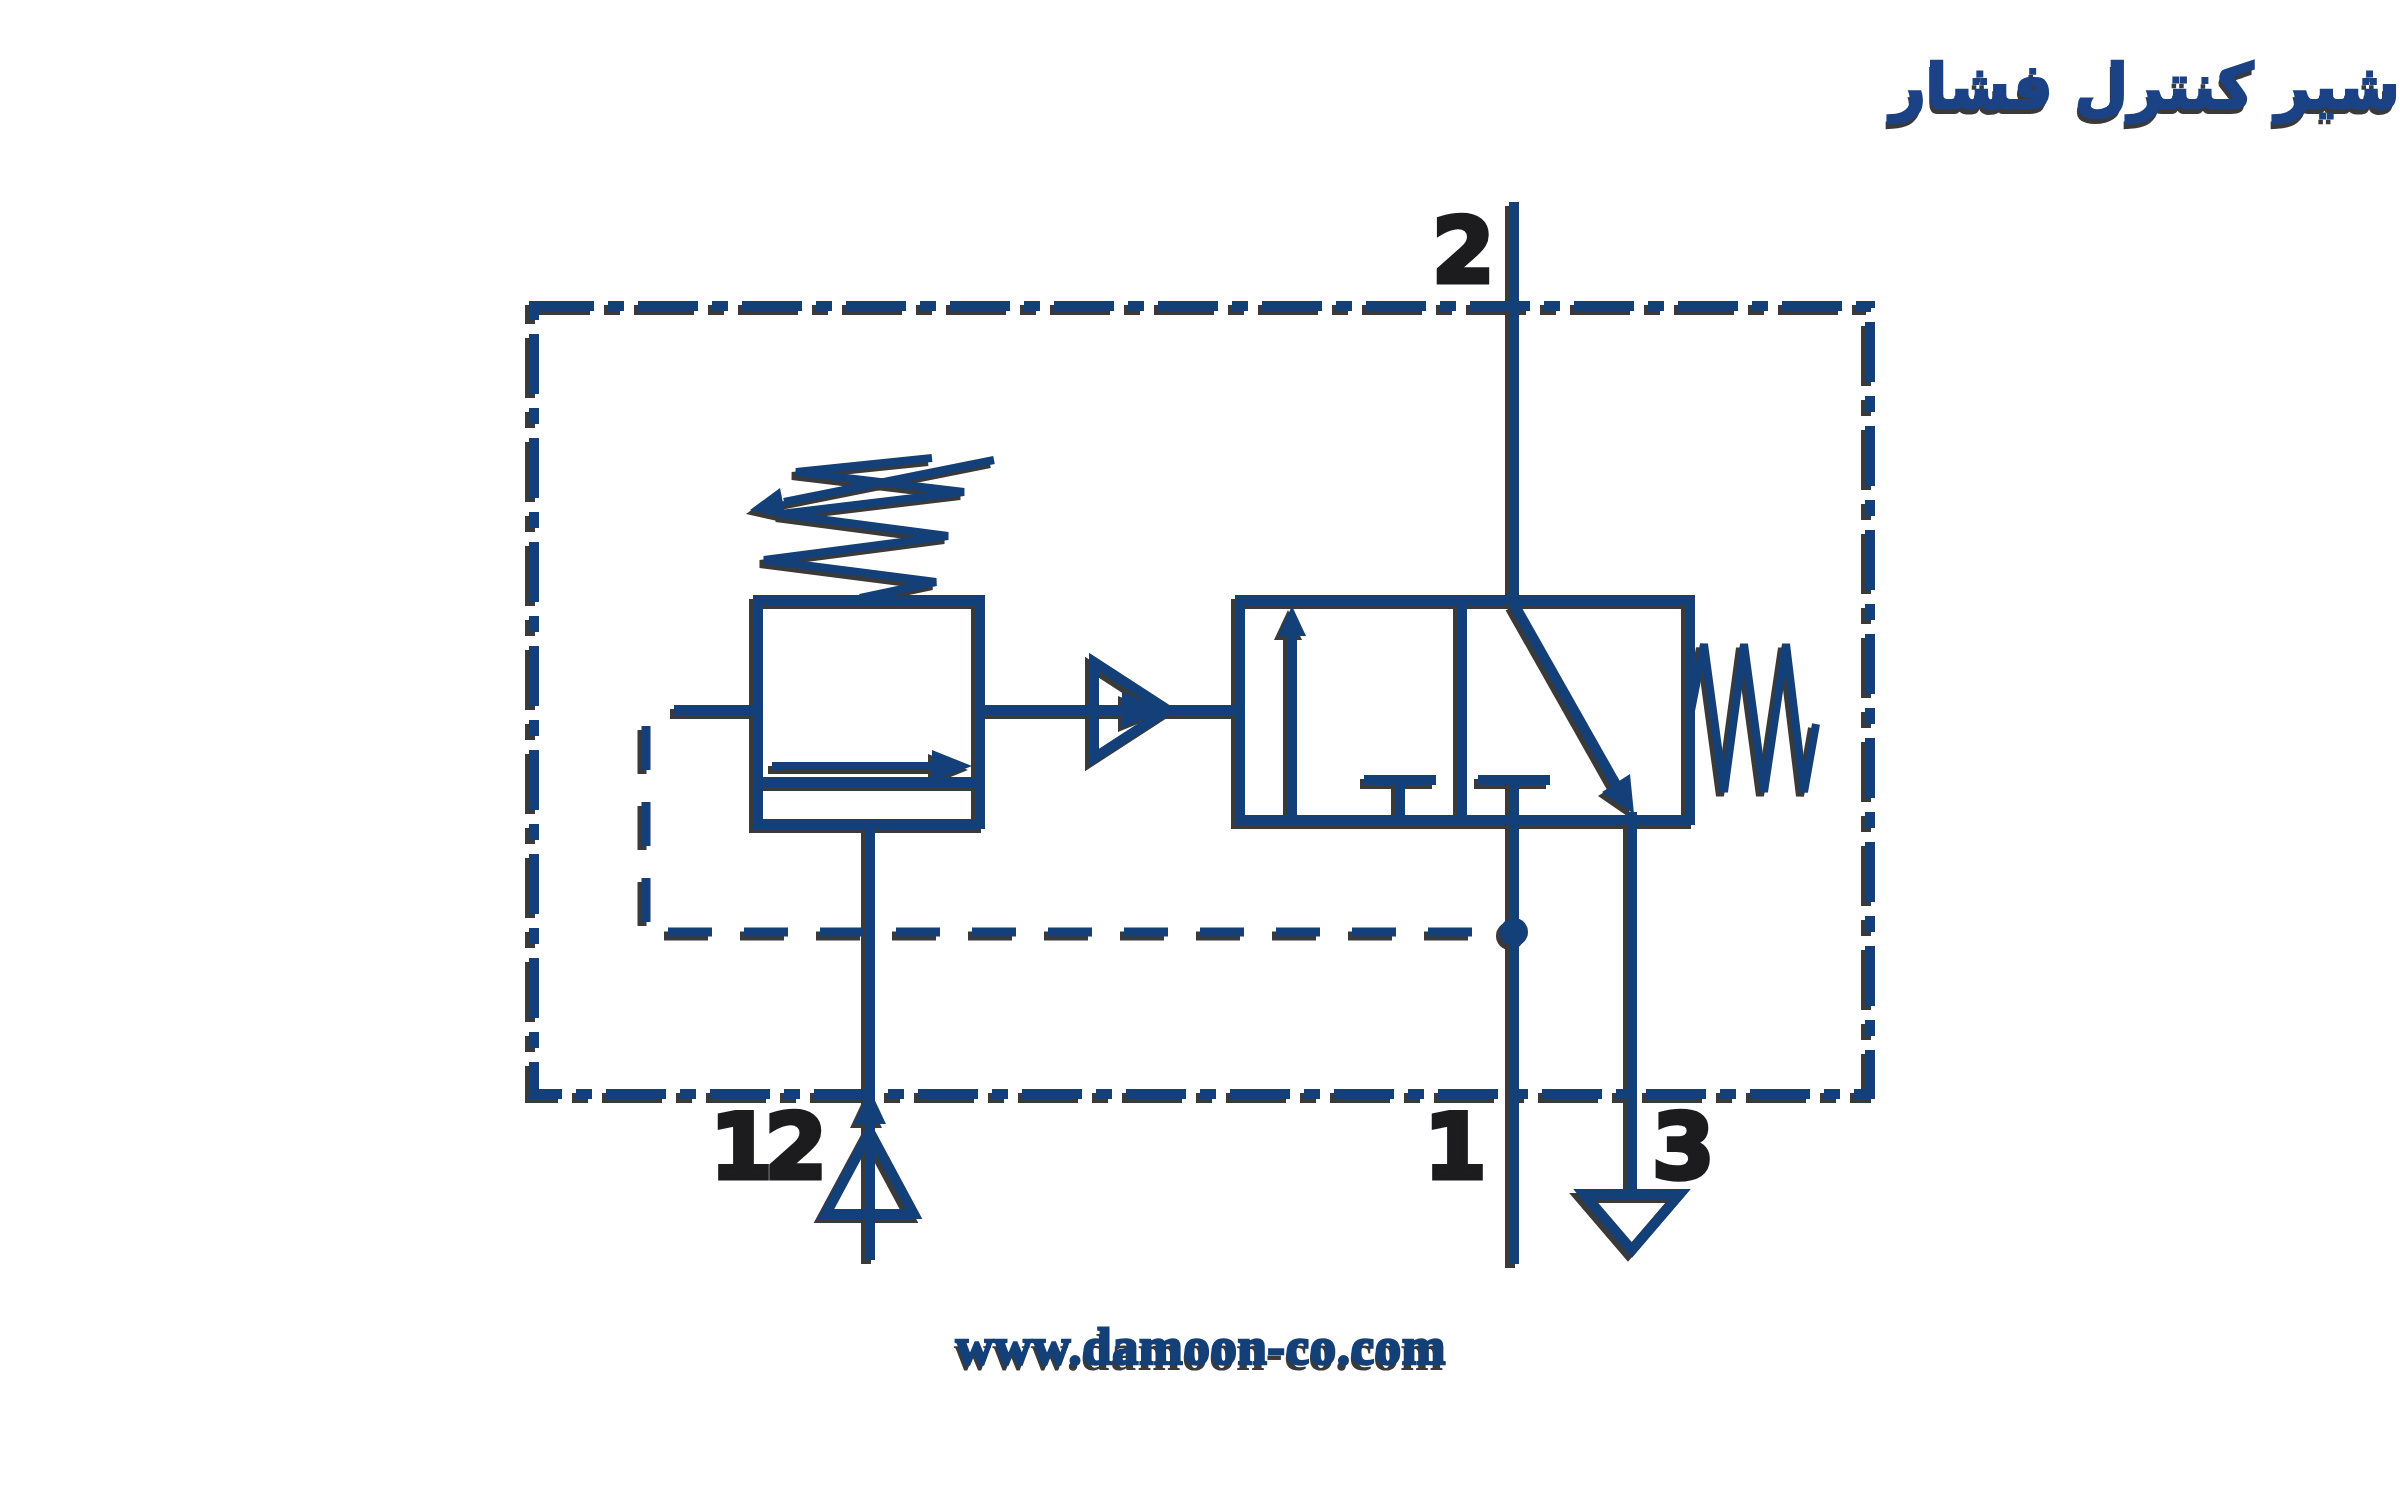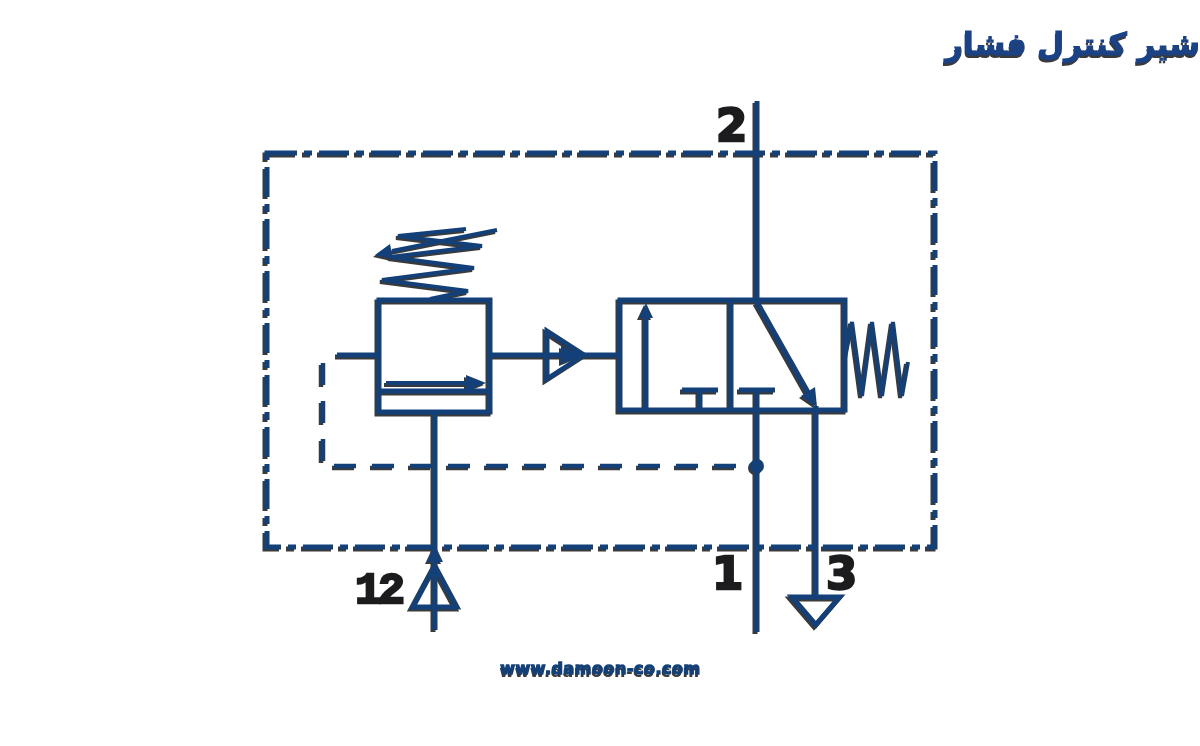--- a/index.html
+++ b/index.html
@@ -20,25 +20,26 @@
     position:absolute;left:0;right:0;top:26px;
     text-align:right;
     font-size:31px;font-weight:bold;
     color:var(--title-blue);
     -webkit-text-stroke:1.2px var(--title-blue);
     text-shadow:-1px 3px 0 var(--shadow-gray);
   }
   .website{
     position:absolute;left:1px;right:0;top:659px;
     text-align:center;
-    font-size:16px;font-weight:bold;
+    font-size:26px;font-weight:bold;
     letter-spacing:0.5px;
     color:var(--line-blue);
     -webkit-text-stroke:1.3px var(--line-blue);
     text-shadow:-1px 3px 0 var(--shadow-gray);
+    font-family:Liberation Serif, serif;
   }
   .port-label{
     position:absolute;
     font-size:45px;font-weight:bold;line-height:1;
     color:var(--label-black);
     -webkit-text-stroke:2.4px var(--label-black);
     letter-spacing:-4px;
   }
   svg.schematic{
     position:absolute;left:0;top:0;
@@ -114,17 +115,17 @@
     <polyline points="845,358 852,322 862,396 872,322 882,396 893,322 902,396 908,362" class="ln thin"></polyline>
   </g>
 
   <g>
     <path d="M323,363 L323,466 L747,466" class="ln dash2"></path>
     <circle cx="757" cy="466" r="7" class="fl"></circle>
   </g>
 </svg>
 
 <div class="port-label" style="left:716px;top:103px;">2</div>
-<div class="port-label" style="left:355px;top:569px;font-family:Liberation Mono, monospace;">12</div>
+<div class="port-label" style="left:355px;top:551px;">12</div>
 <div class="port-label" style="left:712px;top:551px;">1</div>
 <div class="port-label" style="left:826px;top:551px;">3</div>
 
 <div class="website">www.damoon-co.com</div>
 
 </body></html>

